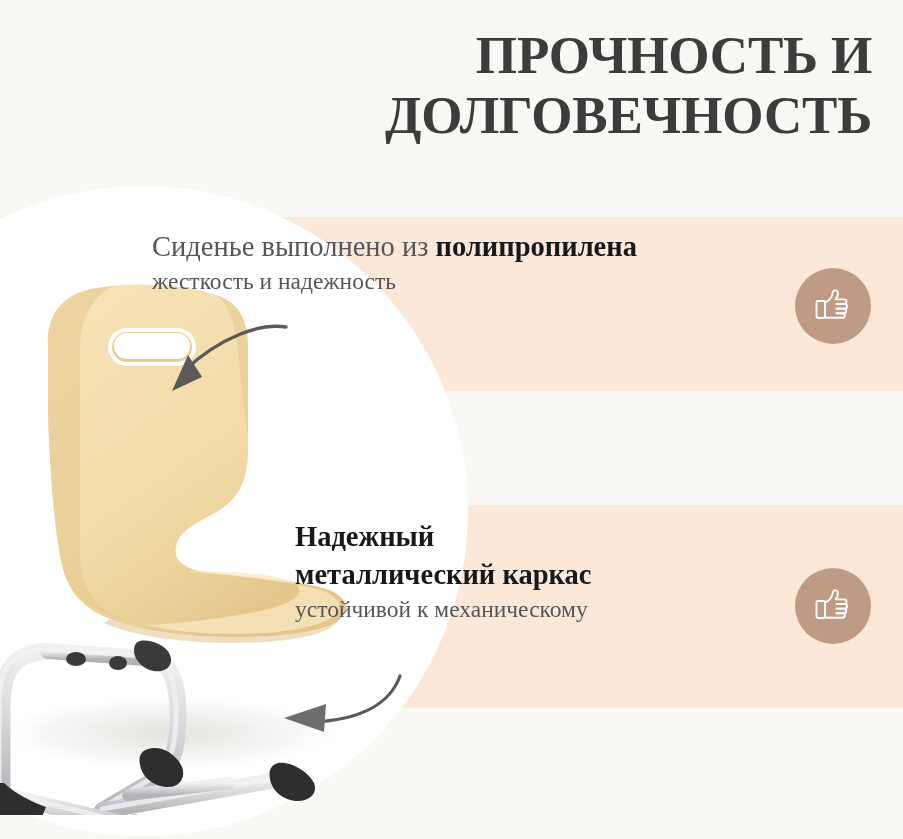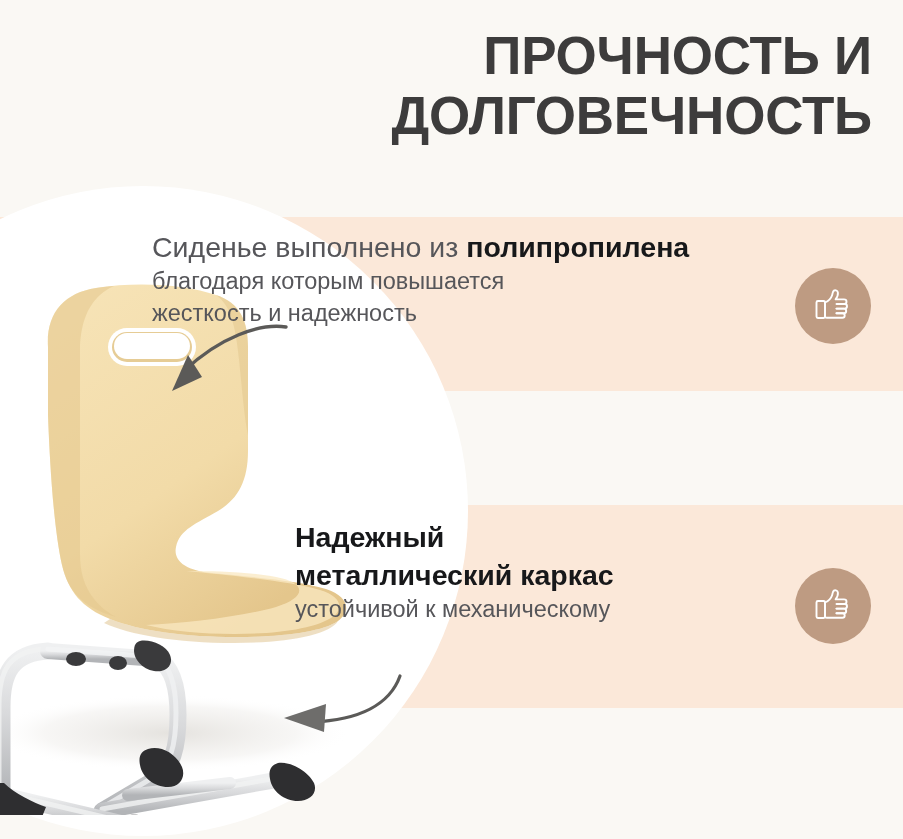--- a/index.html
+++ b/index.html
@@ -3,21 +3,21 @@
 <meta charset="utf-8">
 <style>
   html,body{margin:0;padding:0;}
   body{
     width:903px;height:839px;
     background:#FAF8F4;
     font-family:"Liberation Sans","DejaVu Sans",sans-serif;
     overflow:hidden;
     position:relative;
   }
-  #stage{position:absolute;inset:0;width:903px;height:839px;overflow:hidden;}
+  #stage{position:absolute;inset:0;width:903px;height:839px;overflow:hidden;font-family:Liberation Serif, serif;}
 
   
   .panel{position:absolute;background:#FBE8D9;}
   #panel-top{left:0;top:217px;width:903px;height:174px;}
   #panel-bottom{left:0;top:505px;width:903px;height:203px;}
 
   
   #photo-circle{
     position:absolute;
     left:-182px;top:186px;
@@ -179,21 +179,20 @@
              C152,414 144,404 144,396 C144,390 146,387 150,386 Z" fill="#3A3A3C"></path>
     <ellipse cx="86" cy="404" rx="10" ry="7" fill="#3A3A3C"></ellipse>
     <ellipse cx="128" cy="408" rx="9" ry="7" fill="#3A3A3C"></ellipse>
   </svg>
 
   <div id="title">ПРОЧНОСТЬ И
 ДОЛГОВЕЧНОСТЬ</div>
 
   <div class="textblock" id="block1">
     <span class="tb-line big"><span>Сиденье выполнено из </span><span class="strong">полипропилена</span></span>
-    <span class="tb-line">благодаря которым повышается</span>
     <span class="tb-line">жесткость и надежность</span>
   </div>
 
   <div class="badge" id="badge1">
     <svg width="44" height="44" viewBox="0 0 44 44" fill="none" stroke="#FFFFFF" stroke-width="1.9" stroke-linecap="round" stroke-linejoin="round">
       <rect x="5.5" y="17" width="8.5" height="17" rx="1.4"></rect>
       <path d="M14,18.5 C17.5,17 20,14.5 21,11.5 C21.8,9 21.6,7.4 22.9,6.6
                C24.4,5.7 26.6,6.6 26.9,8.6 C27.2,10.8 26,13.4 24.6,15.4 L33,15.4
                C34.4,15.4 35.5,16.4 35.5,17.7 C35.5,19 34.4,20 33,20"></path>
       <path d="M25.5,20 L33.6,20 C35,20 36,21 36,22.3 C36,23.6 35,24.6 33.6,24.6 L25.5,24.6"></path>

